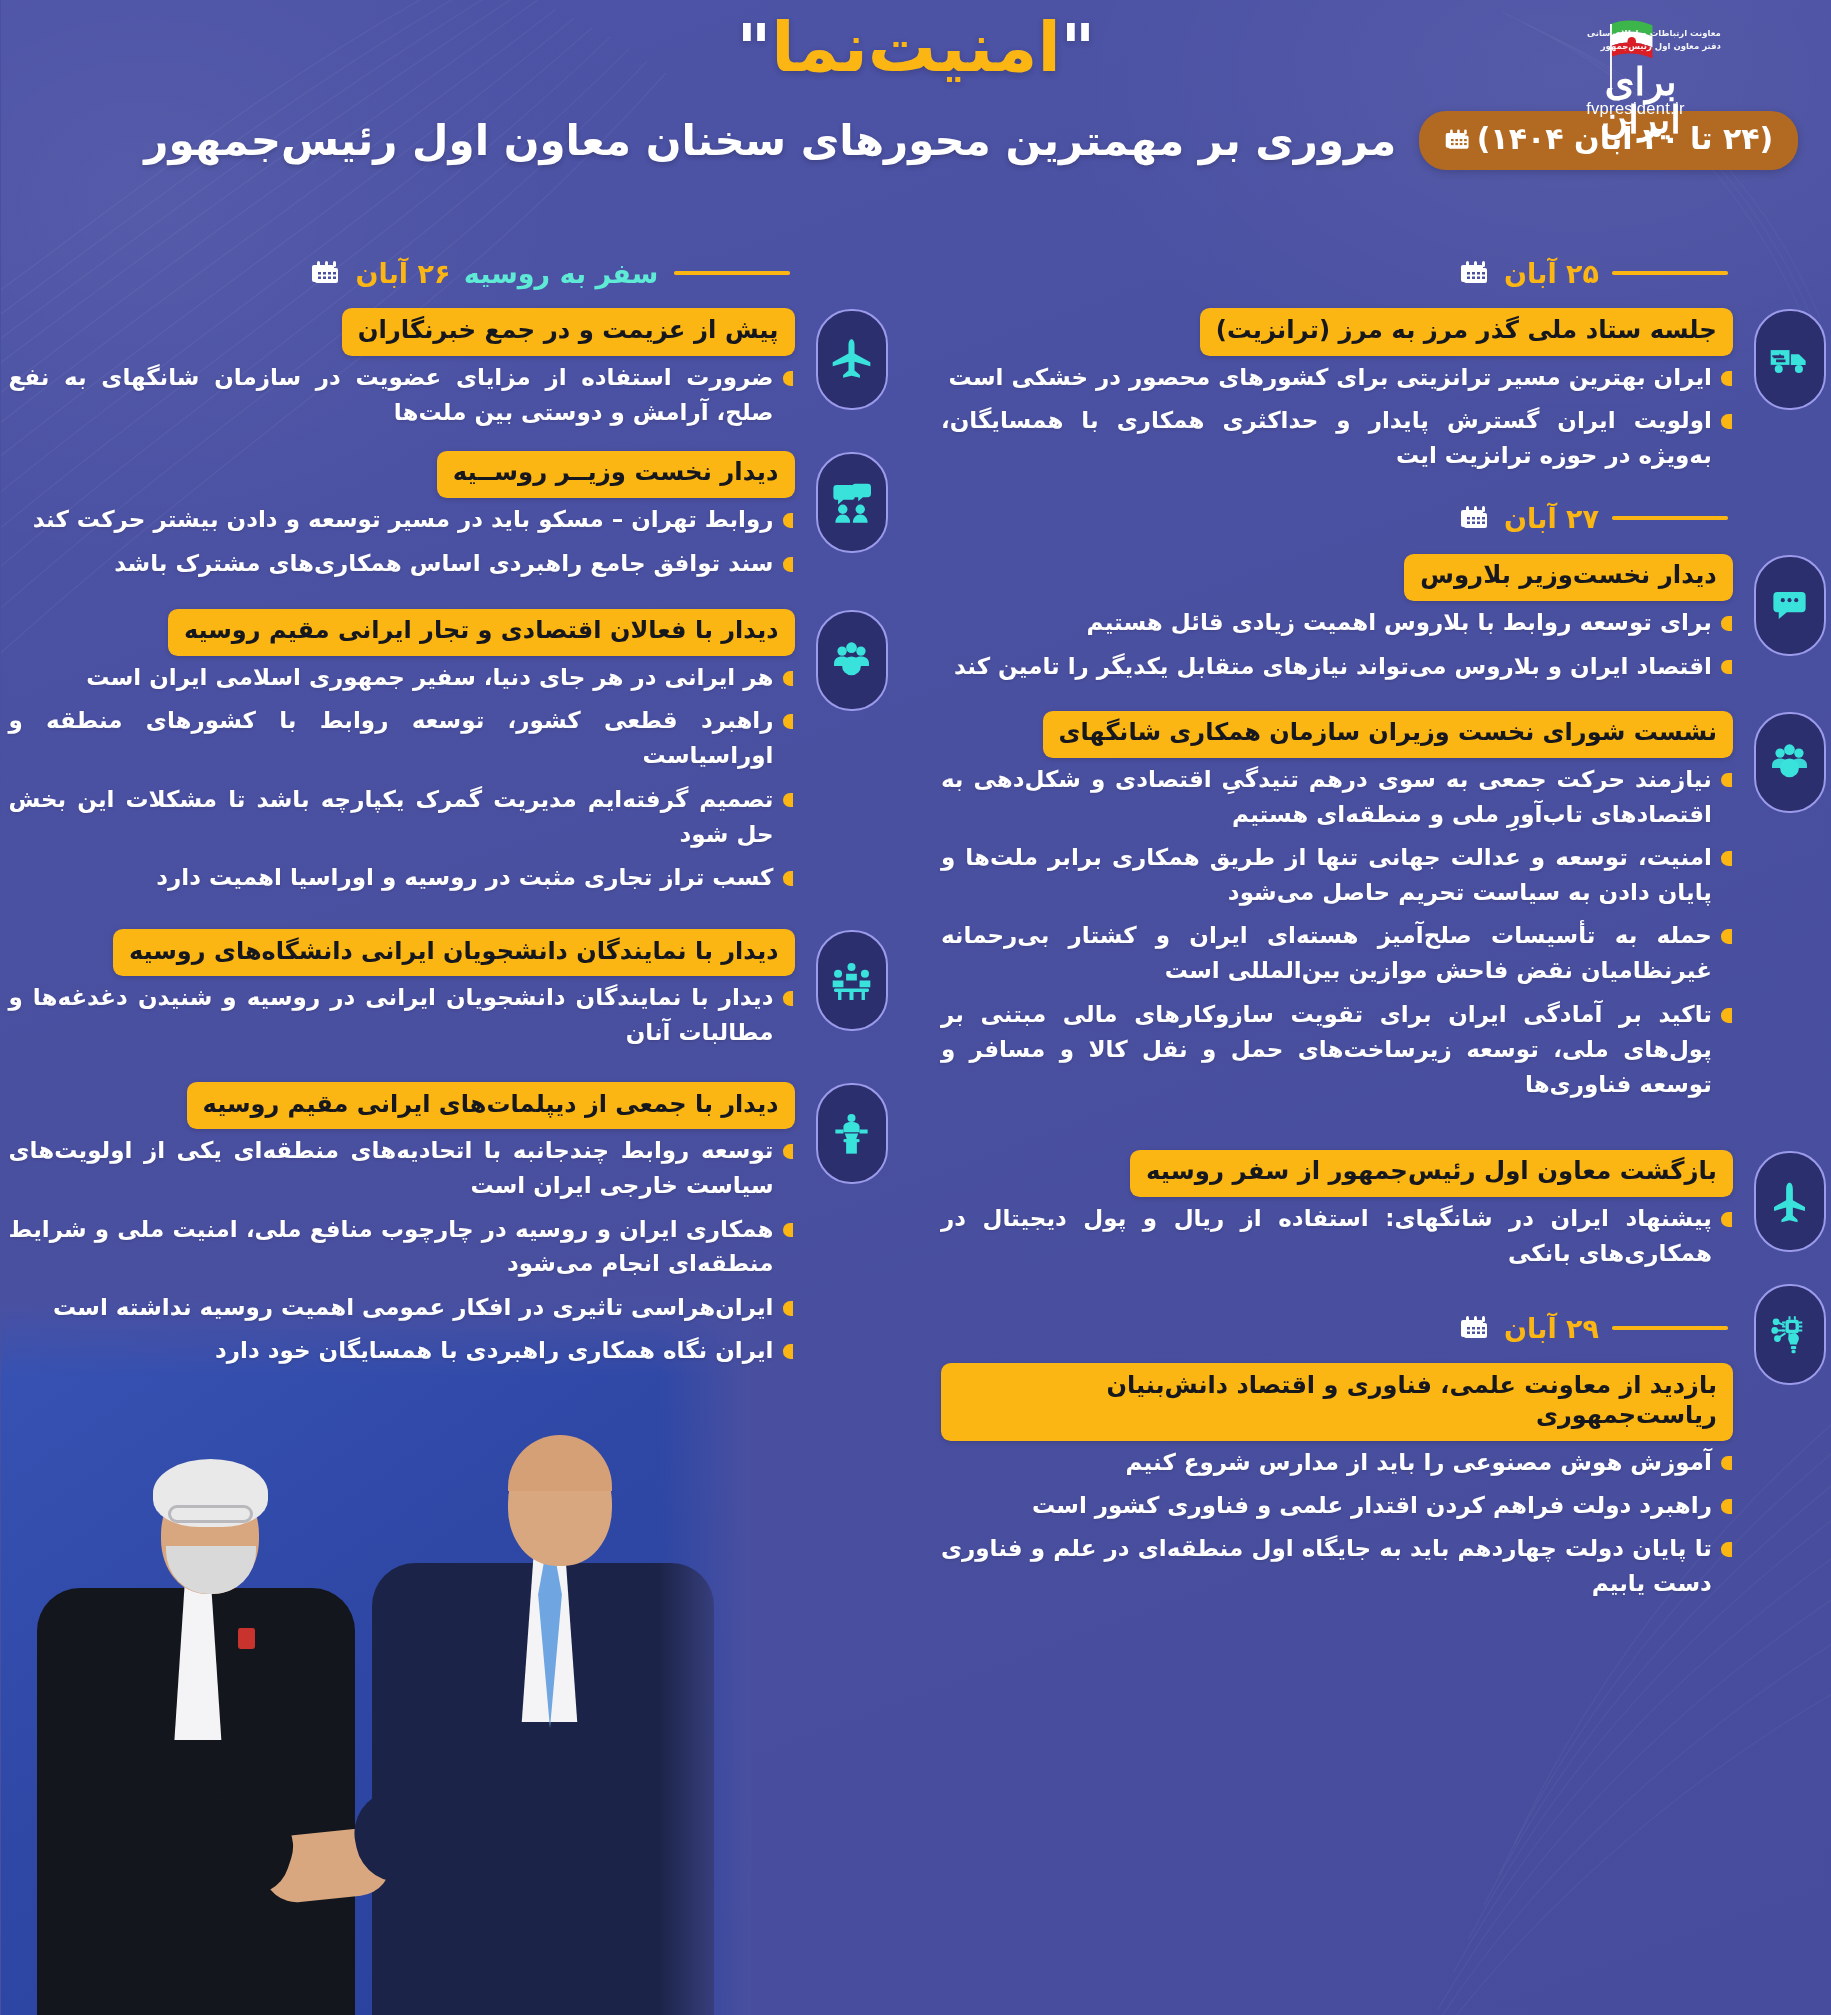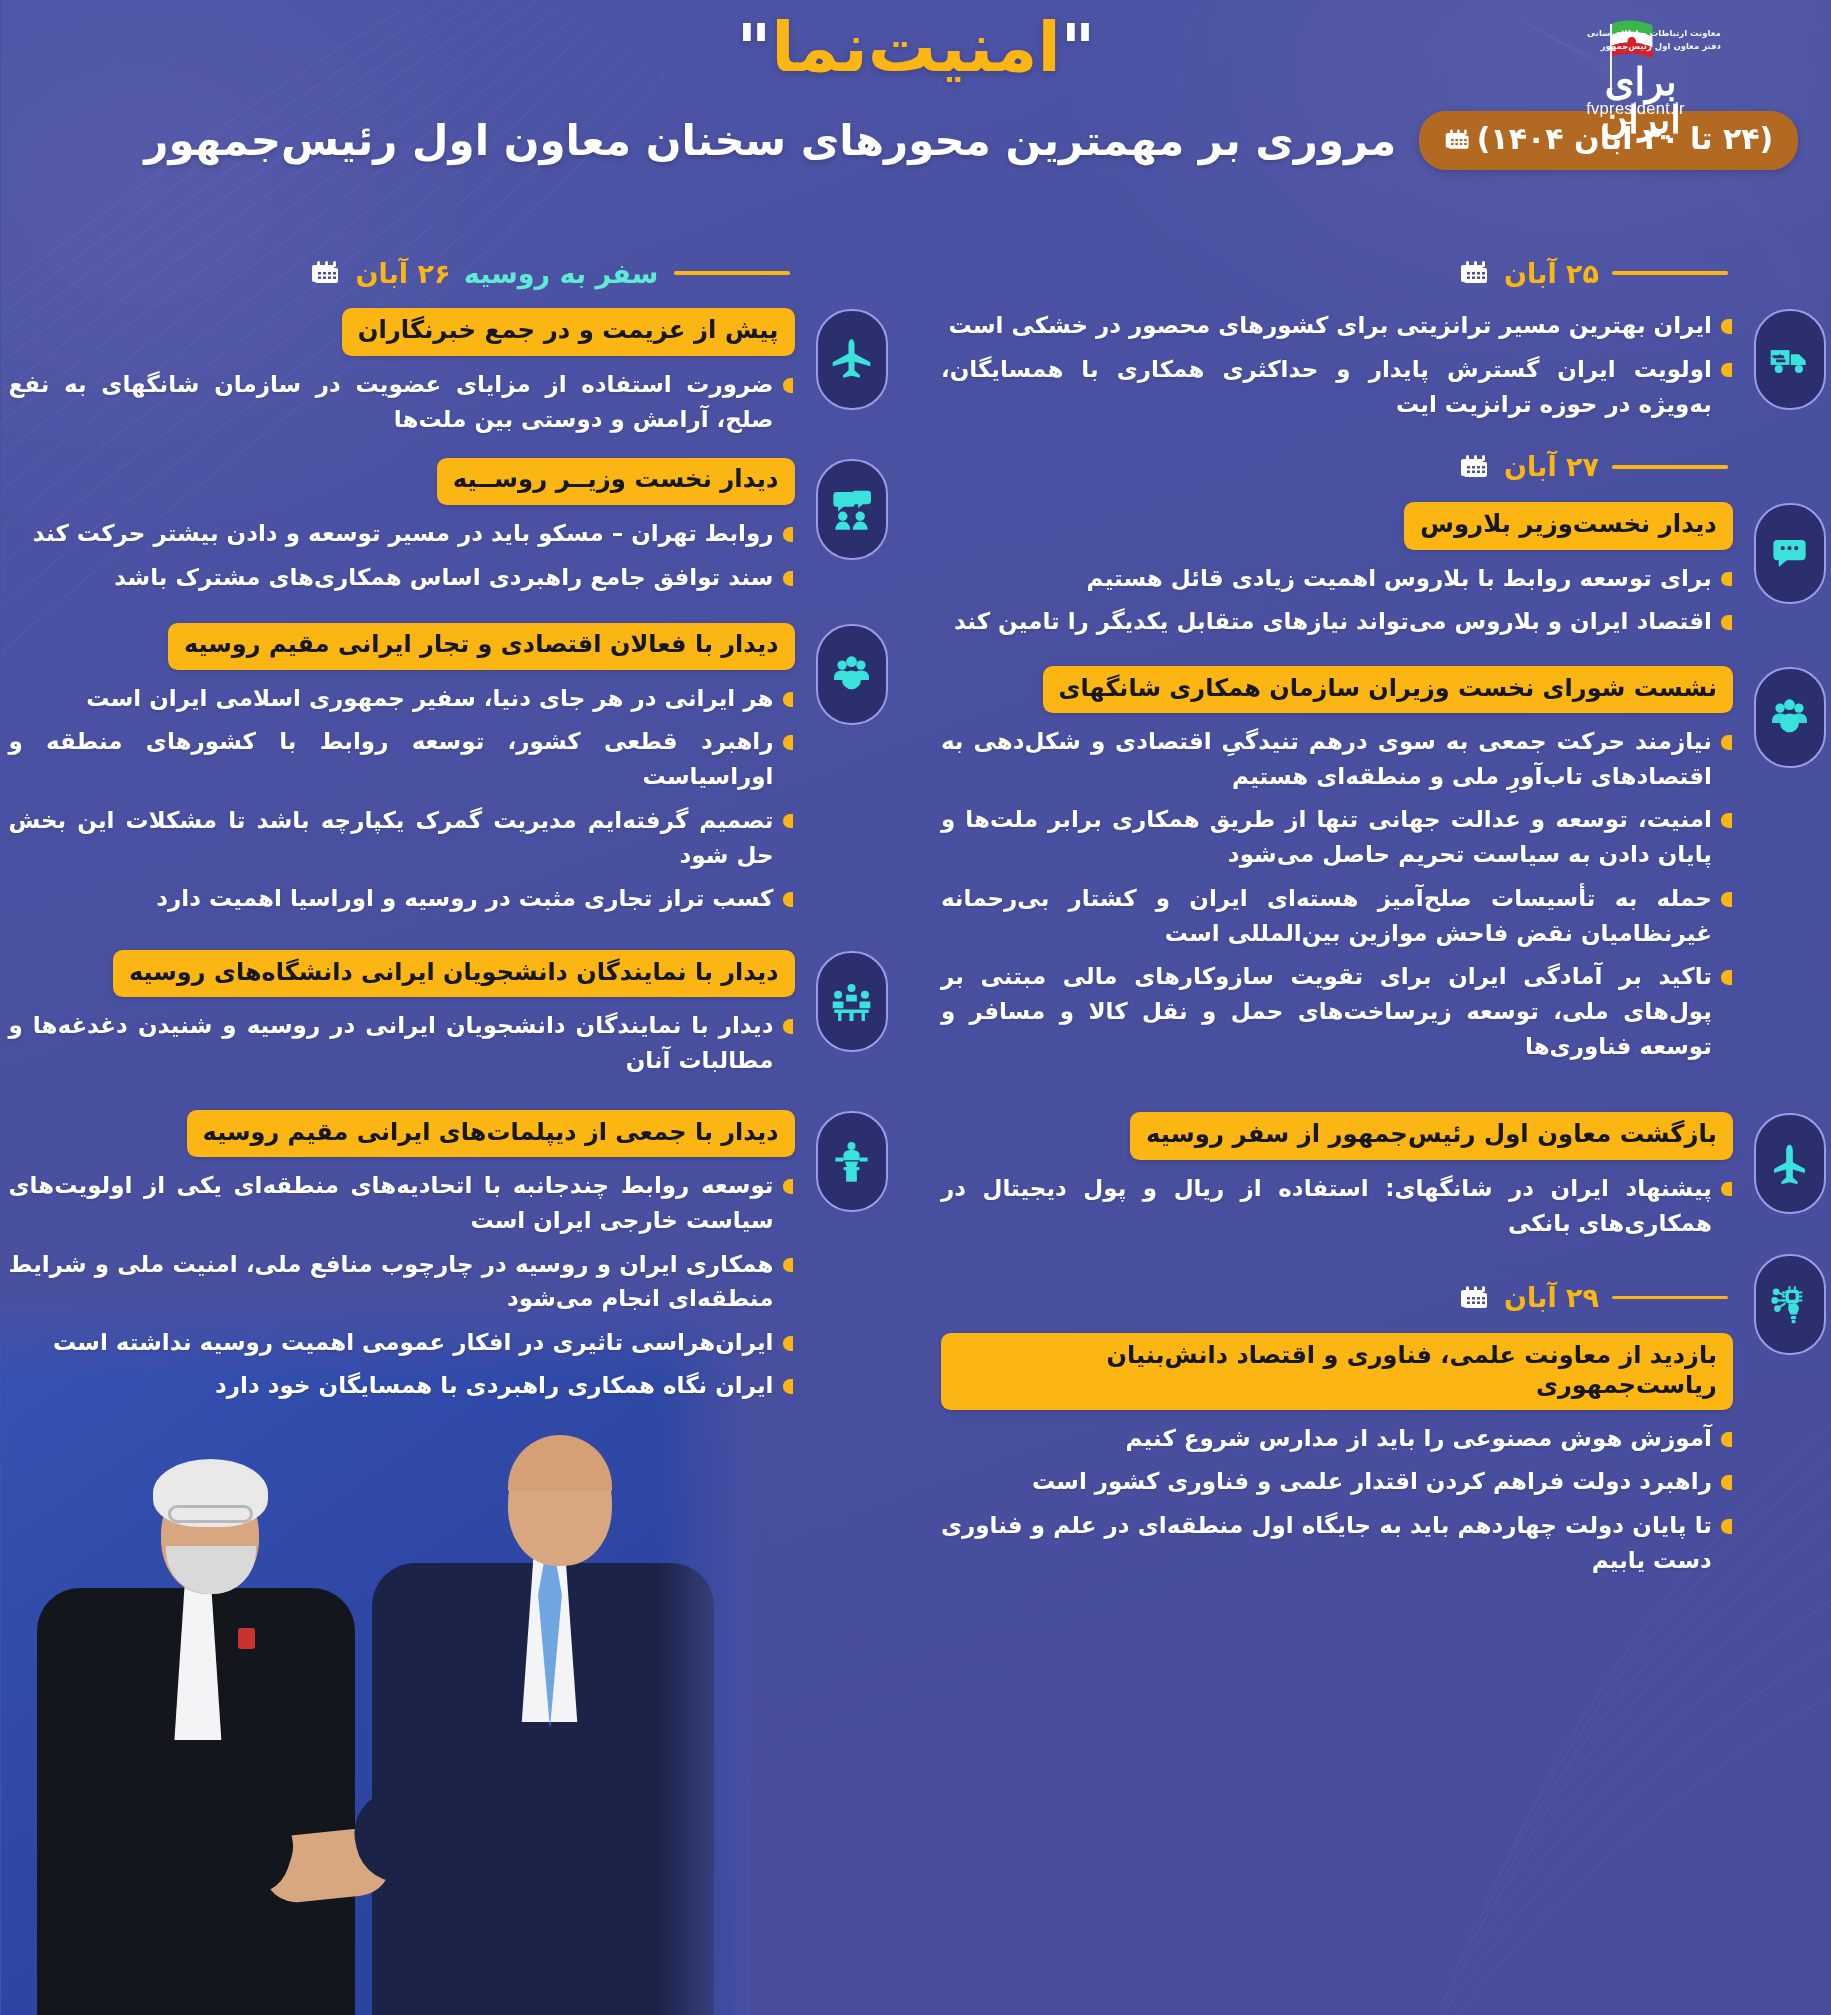--- a/index.html
+++ b/index.html
@@ -102,21 +102,21 @@
     display:flex; align-items:center; justify-content:center;
   }
   .icon-badge svg { width:43px; height:43px; fill:#39E3DC; }
 
   .evt-title {
     display:inline-block;
     background:#FBB614; color:#17181E;
     font-size:24.4px; font-weight:bold;
     border-radius:9.8px;
     padding:6.7px 16px 10.4px 16px;
-    margin-bottom:11px;
+    margin-bottom:4px;
     line-height:1.25;
     box-shadow:0 1.8px 5.5px rgba(0,0,0,.14);
     max-width:100%;
   }
   .evt-title.wide { font-size:24px; }
 
   ul.bullets { list-style:none; }
   ul.bullets li {
     position:relative;
     font-size:23px; font-weight:bold; line-height:1.52;
@@ -276,20 +276,21 @@
       <svg viewBox="0 0 64 64">
         <path d="M4 18h28v22H4z"></path>
         <path d="M34 24h12l10 10v6H34z"></path>
         <circle cx="16" cy="46" r="6"></circle>
           <circle cx="46" cy="46" r="6"></circle>
         <path d="M8 26h16v4H8zM12 32h14v4H12z" fill="#2C2F6E"></path>
         <path d="M6 28h16l-5-5v3H6z" fill="#2C2F6E"></path>
       </svg>
     </div>
     <div class="event-inner">
+      <div class="evt-title">جلسه ستاد ملی گذر مرز به مرز (ترانزیت)</div>
       <ul class="bullets">
         <li>ایران بهترین مسیر ترانزیتی برای کشورهای محصور در خشکی است</li>
         <li>اولویت ایران گسترش پایدار و حداکثری همکاری با همسایگان، به‌ویژه در حوزه ترانزیت ایت</li>
       </ul>
     </div>
   </div>
 
   <div class="day-head" style="margin-top:28px;">
     <div class="day-rule"></div>
     <span class="day-label">۲۷ آبان</span>

